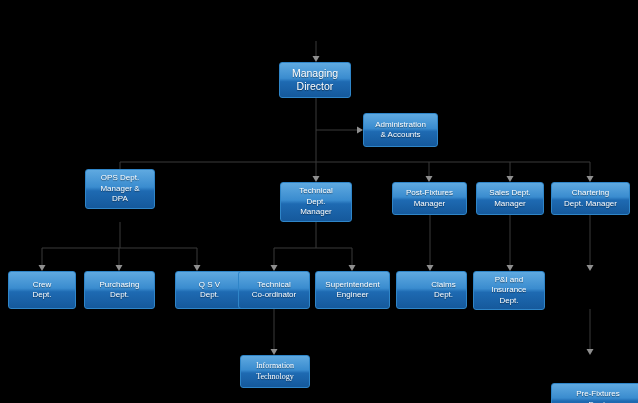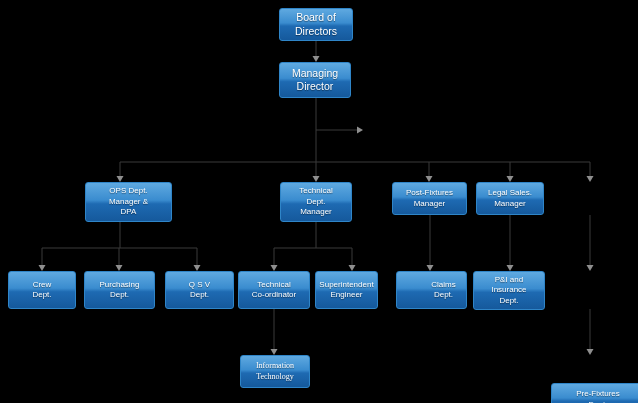--- a/index.html
+++ b/index.html
@@ -99,45 +99,47 @@
       <polygon class="carrow" points="586.5,265 593.5,265 590,271"></polygon>
 
       <path class="cline" d="M274,309 V349"></path>
       <polygon class="carrow" points="270.5,349 277.5,349 274,355"></polygon>
 
       <path class="cline" d="M590,309 V349"></path>
       <polygon class="carrow" points="586.5,349 593.5,349 590,355"></polygon>
     </g>
   </svg>
 
-  <div class="node big" style="left:279px; top:8px;  width:74px; height:33px;">Board of
-Directors</div>
   <div class="node big" style="left:279px; top:62px; width:72px; height:36px;">Managing
 Director</div>
+  <div class="node" style="left:363px; top:113px; width:75px; height:34px;">Administration
+&amp; Accounts</div>
 
-  <div class="node" style="left:85px;  top:182px; width:87px; height:40px;">OPS Dept.
+  <div class="node" style="left:85px;  top:169px; width:70px; height:40px;">OPS Dept.
 Manager &amp;
 DPA</div>
   <div class="node" style="left:280px; top:182px; width:72px; height:40px;">Technical
 Dept.
 Manager</div>
   <div class="node" style="left:392px; top:182px; width:75px; height:33px;text-align:center;">Post-Fixtures
 Manager</div>
-  <div class="node" style="left:476px; top:182px; width:68px; height:33px;">Legal Sales.
+  <div class="node" style="left:476px; top:182px; width:68px; height:33px;">Sales Dept.
 Manager</div>
+  <div class="node" style="left:551px; top:182px; width:79px; height:33px;">Chartering
+Dept. Manager</div>
 
   <div class="node" style="left:8px;   top:271px; width:68px; height:38px;">Crew
 Dept.</div>
   <div class="node" style="left:84px;  top:271px; width:71px; height:38px;">Purchasing
 Dept.</div>
-  <div class="node" style="left:165px; top:271px; width:69px; height:38px;">Q S V
+  <div class="node" style="left:175px; top:271px; width:69px; height:38px;">Q S V
 Dept.</div>
   <div class="node" style="left:238px; top:271px; width:72px; height:38px;">Technical
 Co-ordinator</div>
-  <div class="node" style="left:315px; top:271px; width:63px; height:38px;">Superintendent
+  <div class="node" style="left:315px; top:271px; width:75px; height:38px;">Superintendent
 Engineer</div>
   <div class="node" style="left:396px; top:271px; width:71px; height:38px;padding-left:26px;">Claims
 Dept.</div>
   <div class="node" style="left:473px; top:271px; width:72px; height:39px;">P&amp;I and
 Insurance
 Dept.</div>
 
   <div class="node" style="left:240px; top:355px; width:70px; height:33px;font-family:Liberation Serif, serif;">Information
 Technology</div>
   <div class="node" style="left:551px; top:355px; width:94px; height:33px;margin-top:28px;">Pre-Fixtures

